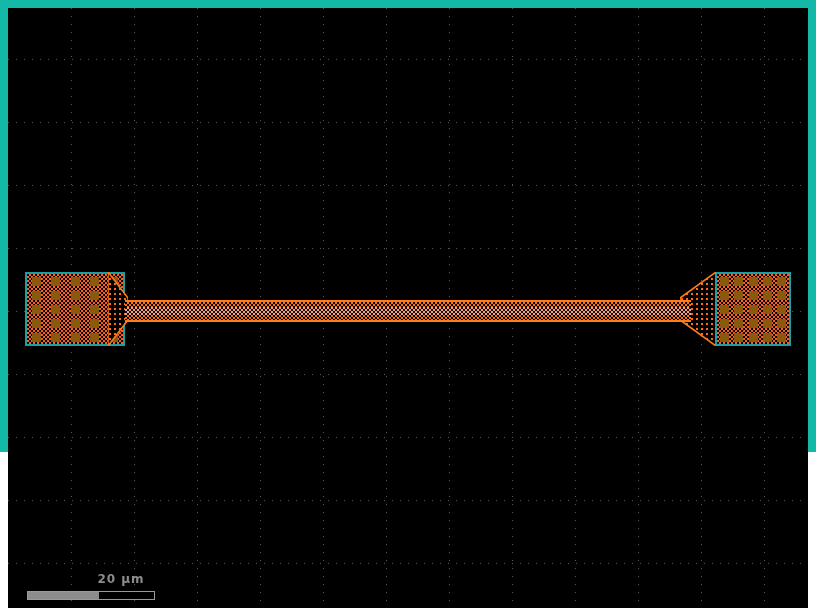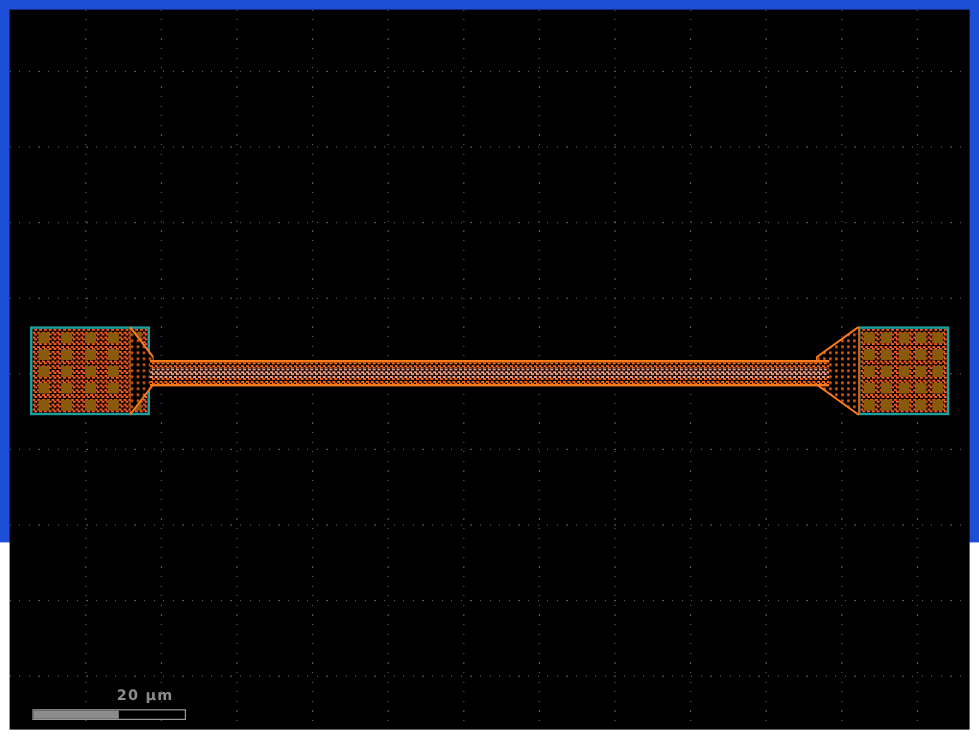--- a/index.html
+++ b/index.html
@@ -13,21 +13,21 @@
     height: 616px;
     font-family: "DejaVu Sans", "Liberation Sans", sans-serif;
     overflow: hidden;
   }
 
   
   #viewer {
     position: relative;
     width: 816px;
     height: 452px;
-    background: #1d4ed8;
+    background: #14b8a6;
     box-sizing: border-box;
     font-weight: bold;
   }
 
   
   #canvas {
     position: absolute;
     left: 8px;
     top: 8px;
     width: 800px;

